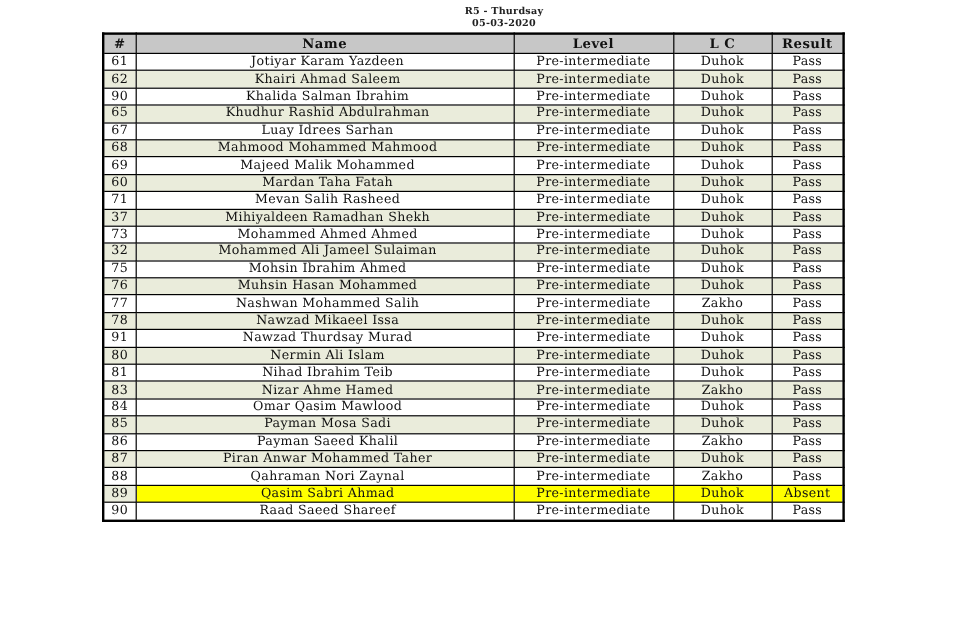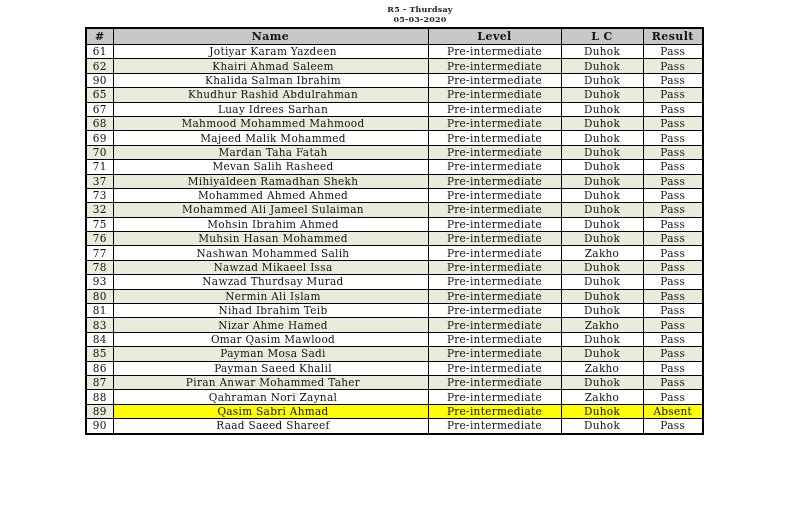--- a/index.html
+++ b/index.html
@@ -134,21 +134,21 @@
         <td>Pass</td>
       </tr>
       <tr>
         <td>69</td>
         <td class="left">Majeed Malik Mohammed</td>
         <td>Pre-intermediate</td>
         <td>Duhok</td>
         <td>Pass</td>
       </tr>
       <tr>
-        <td>70</td>
+        <td>60</td>
         <td class="left">Mardan Taha Fatah</td>
         <td>Pre-intermediate</td>
         <td>Duhok</td>
         <td>Pass</td>
       </tr>
       <tr>
         <td>71</td>
         <td class="left">Mevan Salih Rasheed</td>
         <td>Pre-intermediate</td>
         <td>Duhok</td>
@@ -197,21 +197,21 @@
         <td>Pass</td>
       </tr>
       <tr>
         <td>78</td>
         <td class="left">Nawzad Mikaeel Issa</td>
         <td>Pre-intermediate</td>
         <td>Duhok</td>
         <td>Pass</td>
       </tr>
       <tr>
-        <td>93</td>
+        <td>91</td>
         <td class="left">Nawzad Thurdsay Murad</td>
         <td>Pre-intermediate</td>
         <td>Duhok</td>
         <td>Pass</td>
       </tr>
       <tr>
         <td>80</td>
         <td class="left">Nermin Ali Islam</td>
         <td>Pre-intermediate</td>
         <td>Duhok</td>

